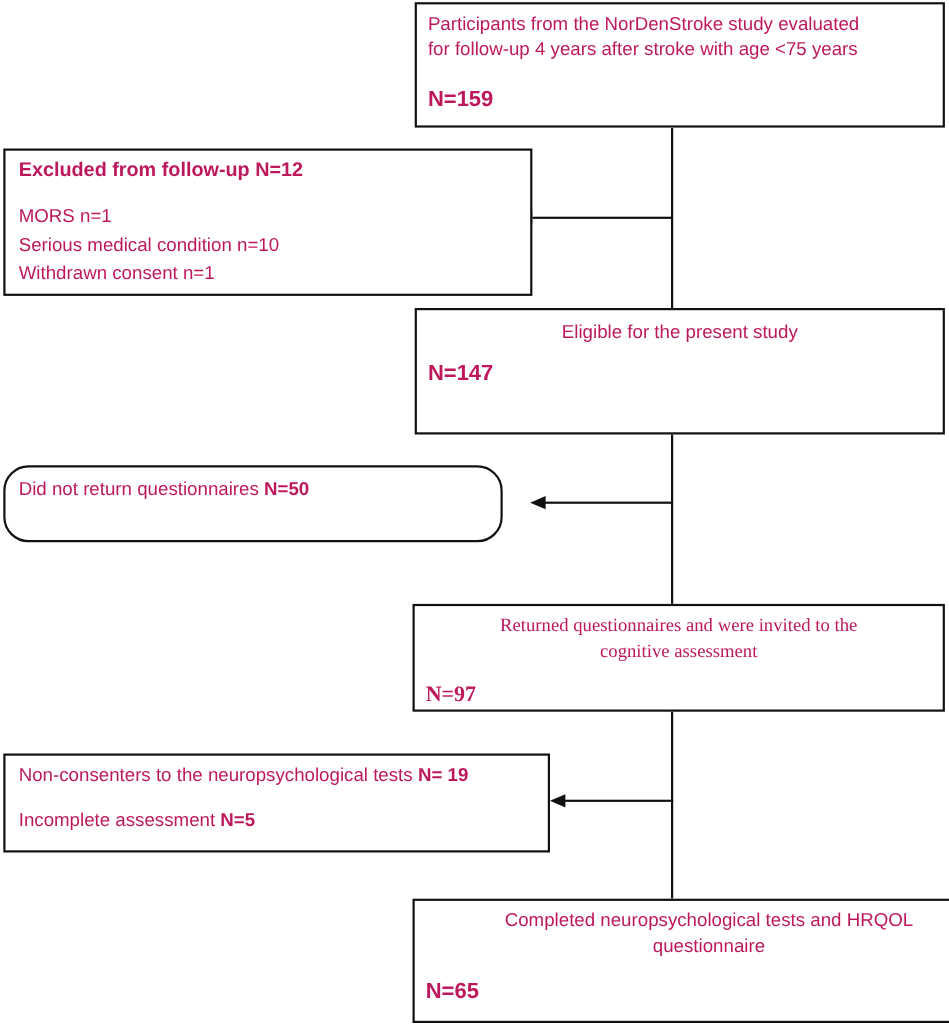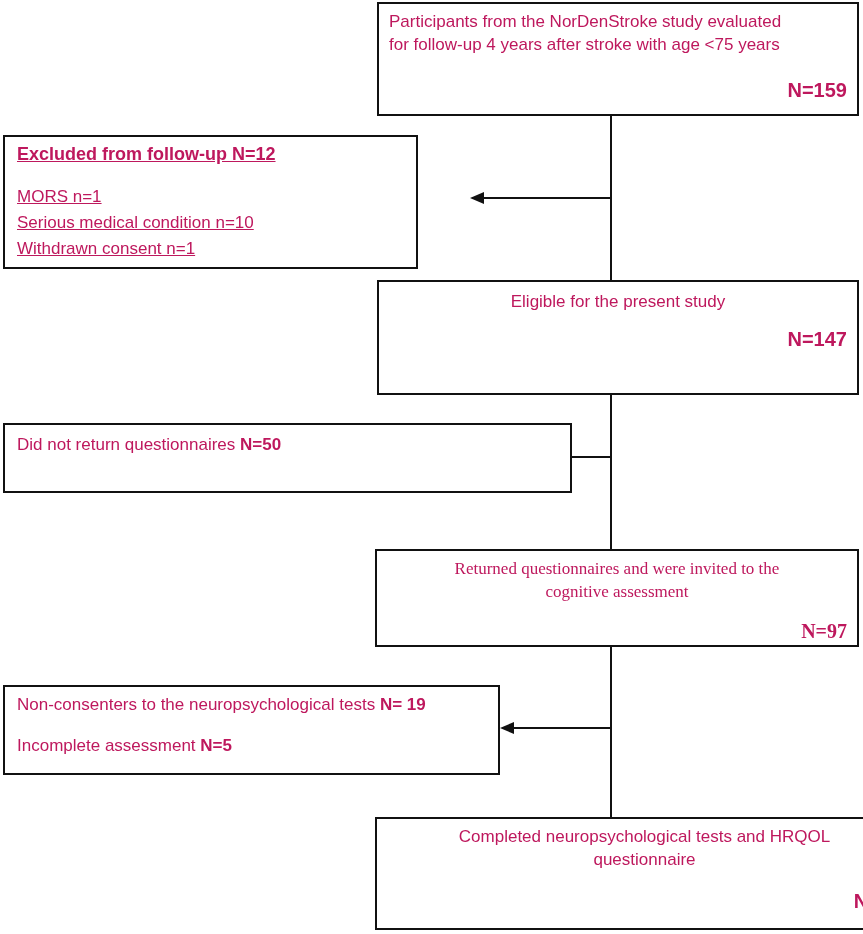--- a/index.html
+++ b/index.html
@@ -26,21 +26,21 @@
   .body-line {
     font-size: 17px;
     line-height: 23px;
     white-space: nowrap;
   }
   .center { text-align: center; }
   .n-line {
     font-size: 20px;
     font-weight: bold;
     line-height: 24px;
-    text-align: right;
+    text-align: left;
     white-space: nowrap;
   }
   .ex-title {
     font-size: 18px;
     font-weight: bold;
     line-height: 24px;
     margin-bottom: 18px;
     white-space: nowrap;
   }
   .ex-item {
@@ -64,23 +64,23 @@
     position: absolute;
     width: 0;
     height: 0;
     border-top: 6px solid transparent;
     border-bottom: 6px solid transparent;
     border-right: 14px solid #111111;
     z-index: 1;
   }
   
   #box-participants { left: 377px; top: 2px;   width: 482px; height: 114px; padding: 6px 10px 0 10px; }
-  #box-excluded     { left: 3px;   top: 135px; width: 415px; height: 134px; padding: 5px 10px 0 12px; text-decoration: underline; }
+  #box-excluded     { left: 3px;   top: 135px; width: 481px; height: 134px; padding: 5px 10px 0 12px; }
   #box-eligible     { left: 377px; top: 280px; width: 482px; height: 115px; padding: 8px 10px 0 10px; }
-  #box-notreturned  { left: 3px;   top: 423px; width: 569px; height: 70px;  padding: 8px 10px 0 12px; }
+  #box-notreturned  { left: 3px;   top: 423px; width: 454px; height: 70px;  padding: 8px 10px 0 12px; border-radius: 23px; }
   #box-returned     { left: 375px; top: 549px; width: 484px; height: 98px; padding: 6px 10px 0 10px; font-family: Liberation Serif, serif; }
   #box-nonconsent   { left: 3px;   top: 685px; width: 497px; height: 90px;  padding: 6px 10px 0 12px; }
   #box-completed    { left: 375px; top: 817px; width: 539px; height: 113px; padding: 6px 10px 0 10px; }
 
   #vline  { left: 610px; top: 116px; width: 2px; height: 701px; }
 
   #arrow1-line { left: 483px; top: 197px; width: 128px; }
   #arrow1-head { left: 470px; top: 192px; }
   #arrow2-line { left: 495px; top: 456px; width: 116px; }
   #arrow2-head { left: 482px; top: 451px; }

